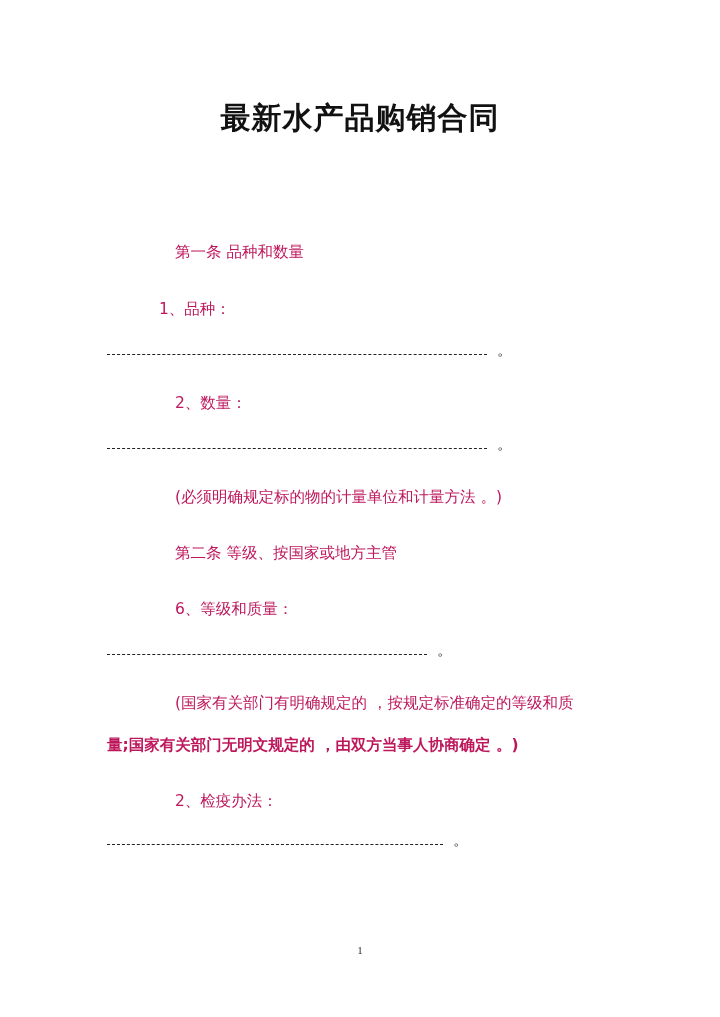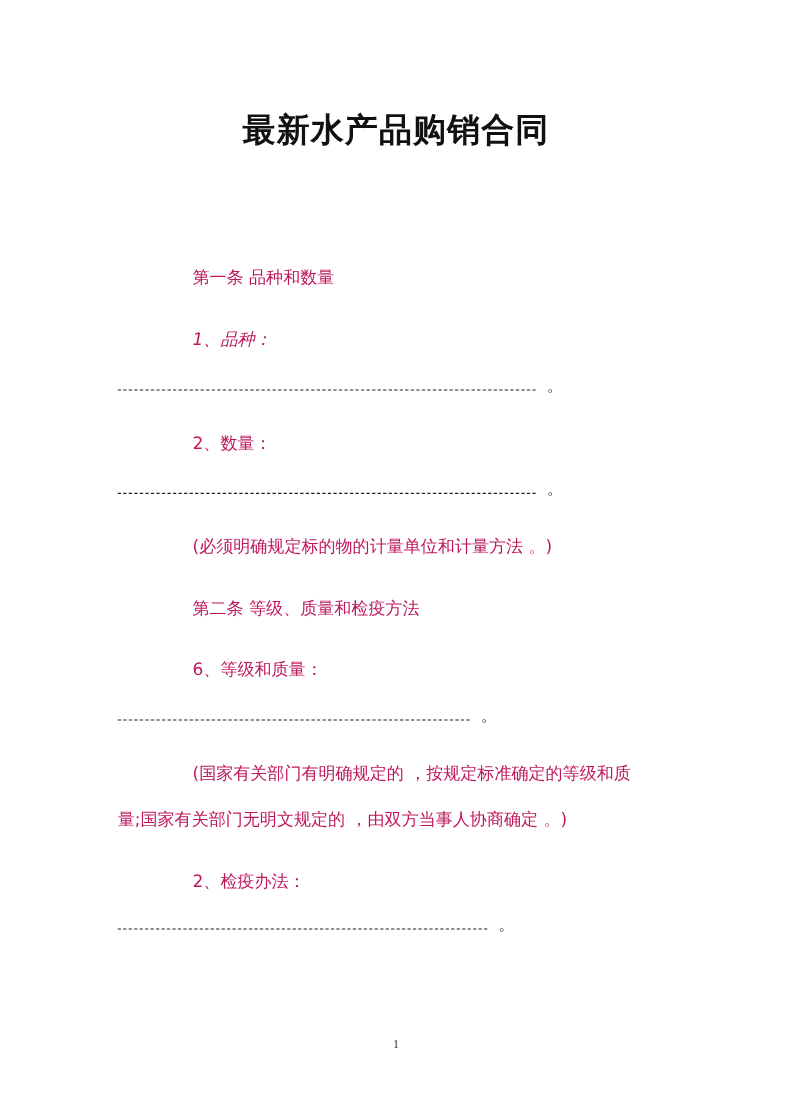--- a/index.html
+++ b/index.html
@@ -69,44 +69,44 @@
 </style>
 </head>
 <body>
 
 <div class="page">
 
   <div class="title">最新水产品购销合同</div>
 
   <div class="line" style="left:175px; top:242px;">第一条  品种和数量</div>
 
-  <div class="line" style="left:175px; top:299px;font-style:italic;">1、品种：</div>
+  <div class="line" style="left:159px; top:299px;">1、品种：</div>
   <div class="blank" style="top:340px;">
     <span class="rule" style="width:380px;"></span>
     <span class="stop">。</span>
   </div>
 
   <div class="line" style="left:175px; top:393px;">2、数量：</div>
   <div class="blank" style="top:434px;">
     <span class="rule" style="width:380px;"></span>
     <span class="stop">。</span>
   </div>
 
   <div class="line" style="left:175px; top:487px;">(必须明确规定标的物的计量单位和计量方法 。)</div>
 
-  <div class="line" style="left:175px; top:543px;">第二条  等级、质量和检疫方法</div>
+  <div class="line" style="left:175px; top:543px;">第二条  等级、按国家或地方主管</div>
 
   <div class="line" style="left:175px; top:599px;">6、等级和质量：</div>
   <div class="blank" style="top:640px;">
     <span class="rule" style="width:320px;"></span>
     <span class="stop">。</span>
   </div>
 
   <div class="line" style="left:175px; top:693px;text-align:right;">(国家有关部门有明确规定的 ，按规定标准确定的等级和质</div>
-  <div class="line" style="left:107px; top:735px;">量;国家有关部门无明文规定的 ，由双方当事人协商确定 。)</div>
+  <div class="line" style="left:107px; top:735px;font-weight:bold;">量;国家有关部门无明文规定的 ，由双方当事人协商确定 。)</div>
 
   <div class="line" style="left:175px; top:791px;">2、检疫办法：</div>
   <div class="blank" style="top:830px;">
     <span class="rule" style="width:336px;"></span>
     <span class="stop">。</span>
   </div>
 
 
   <div class="pagenum">1</div>
 

